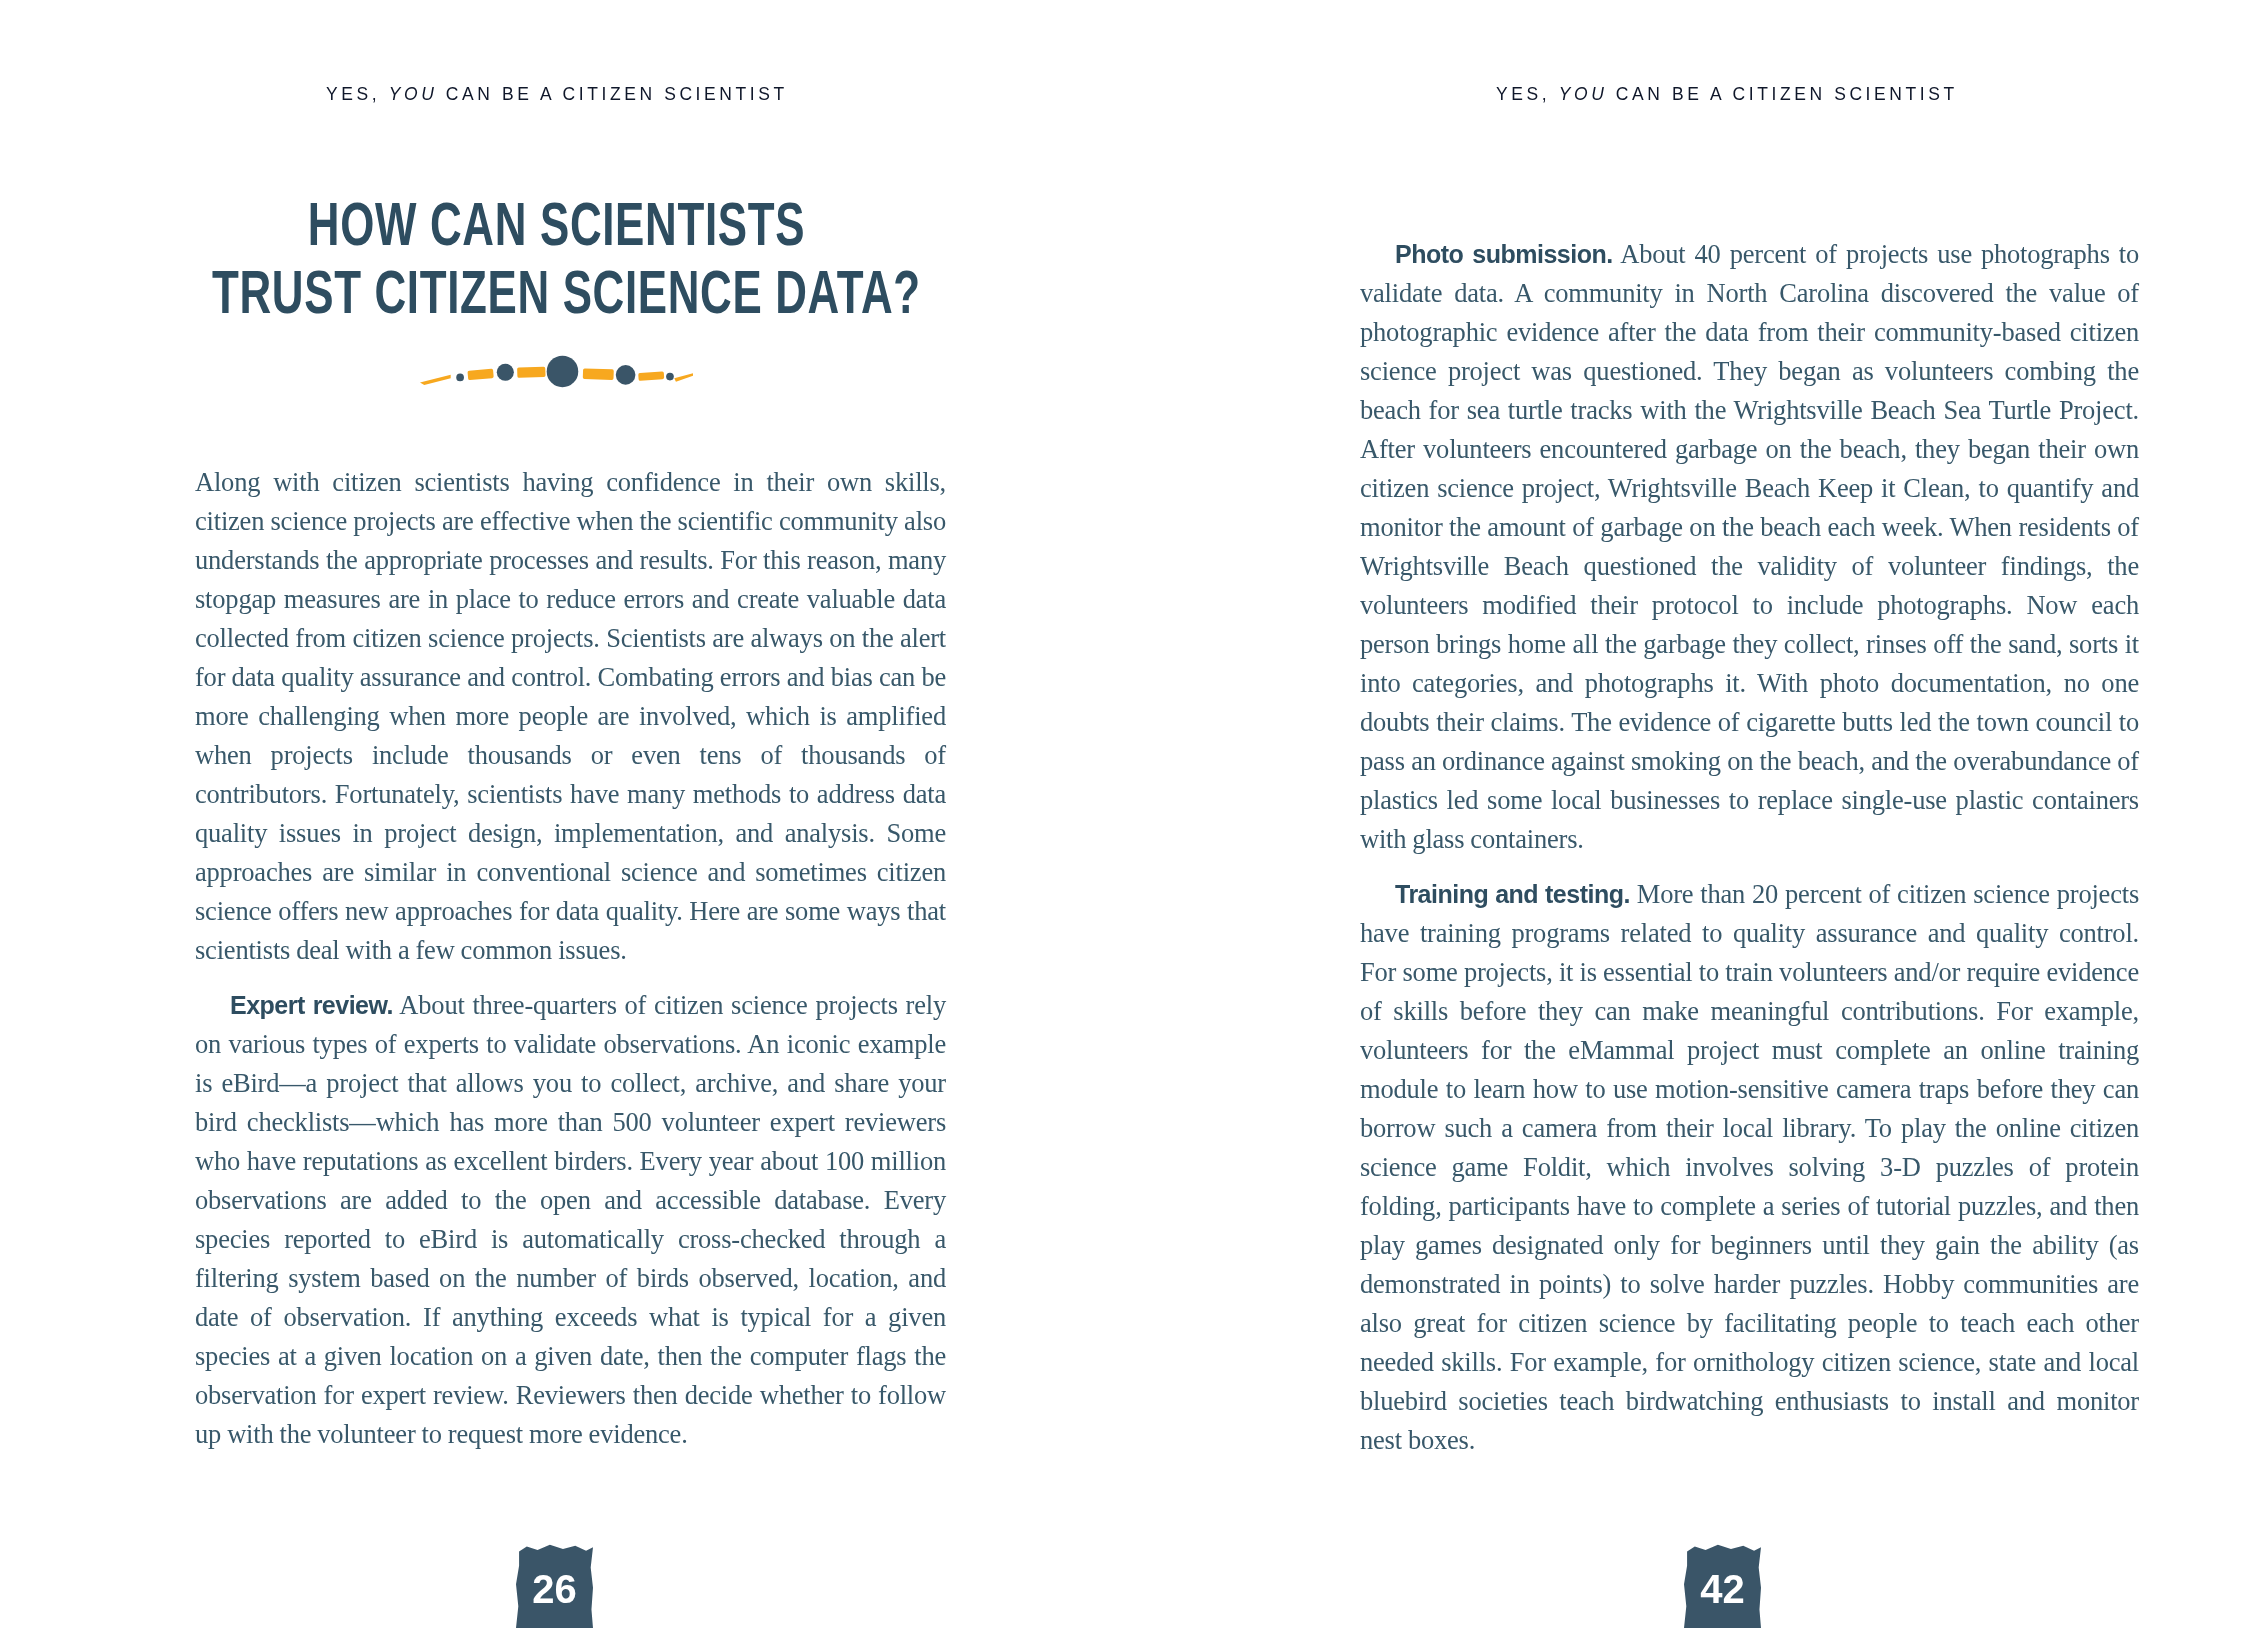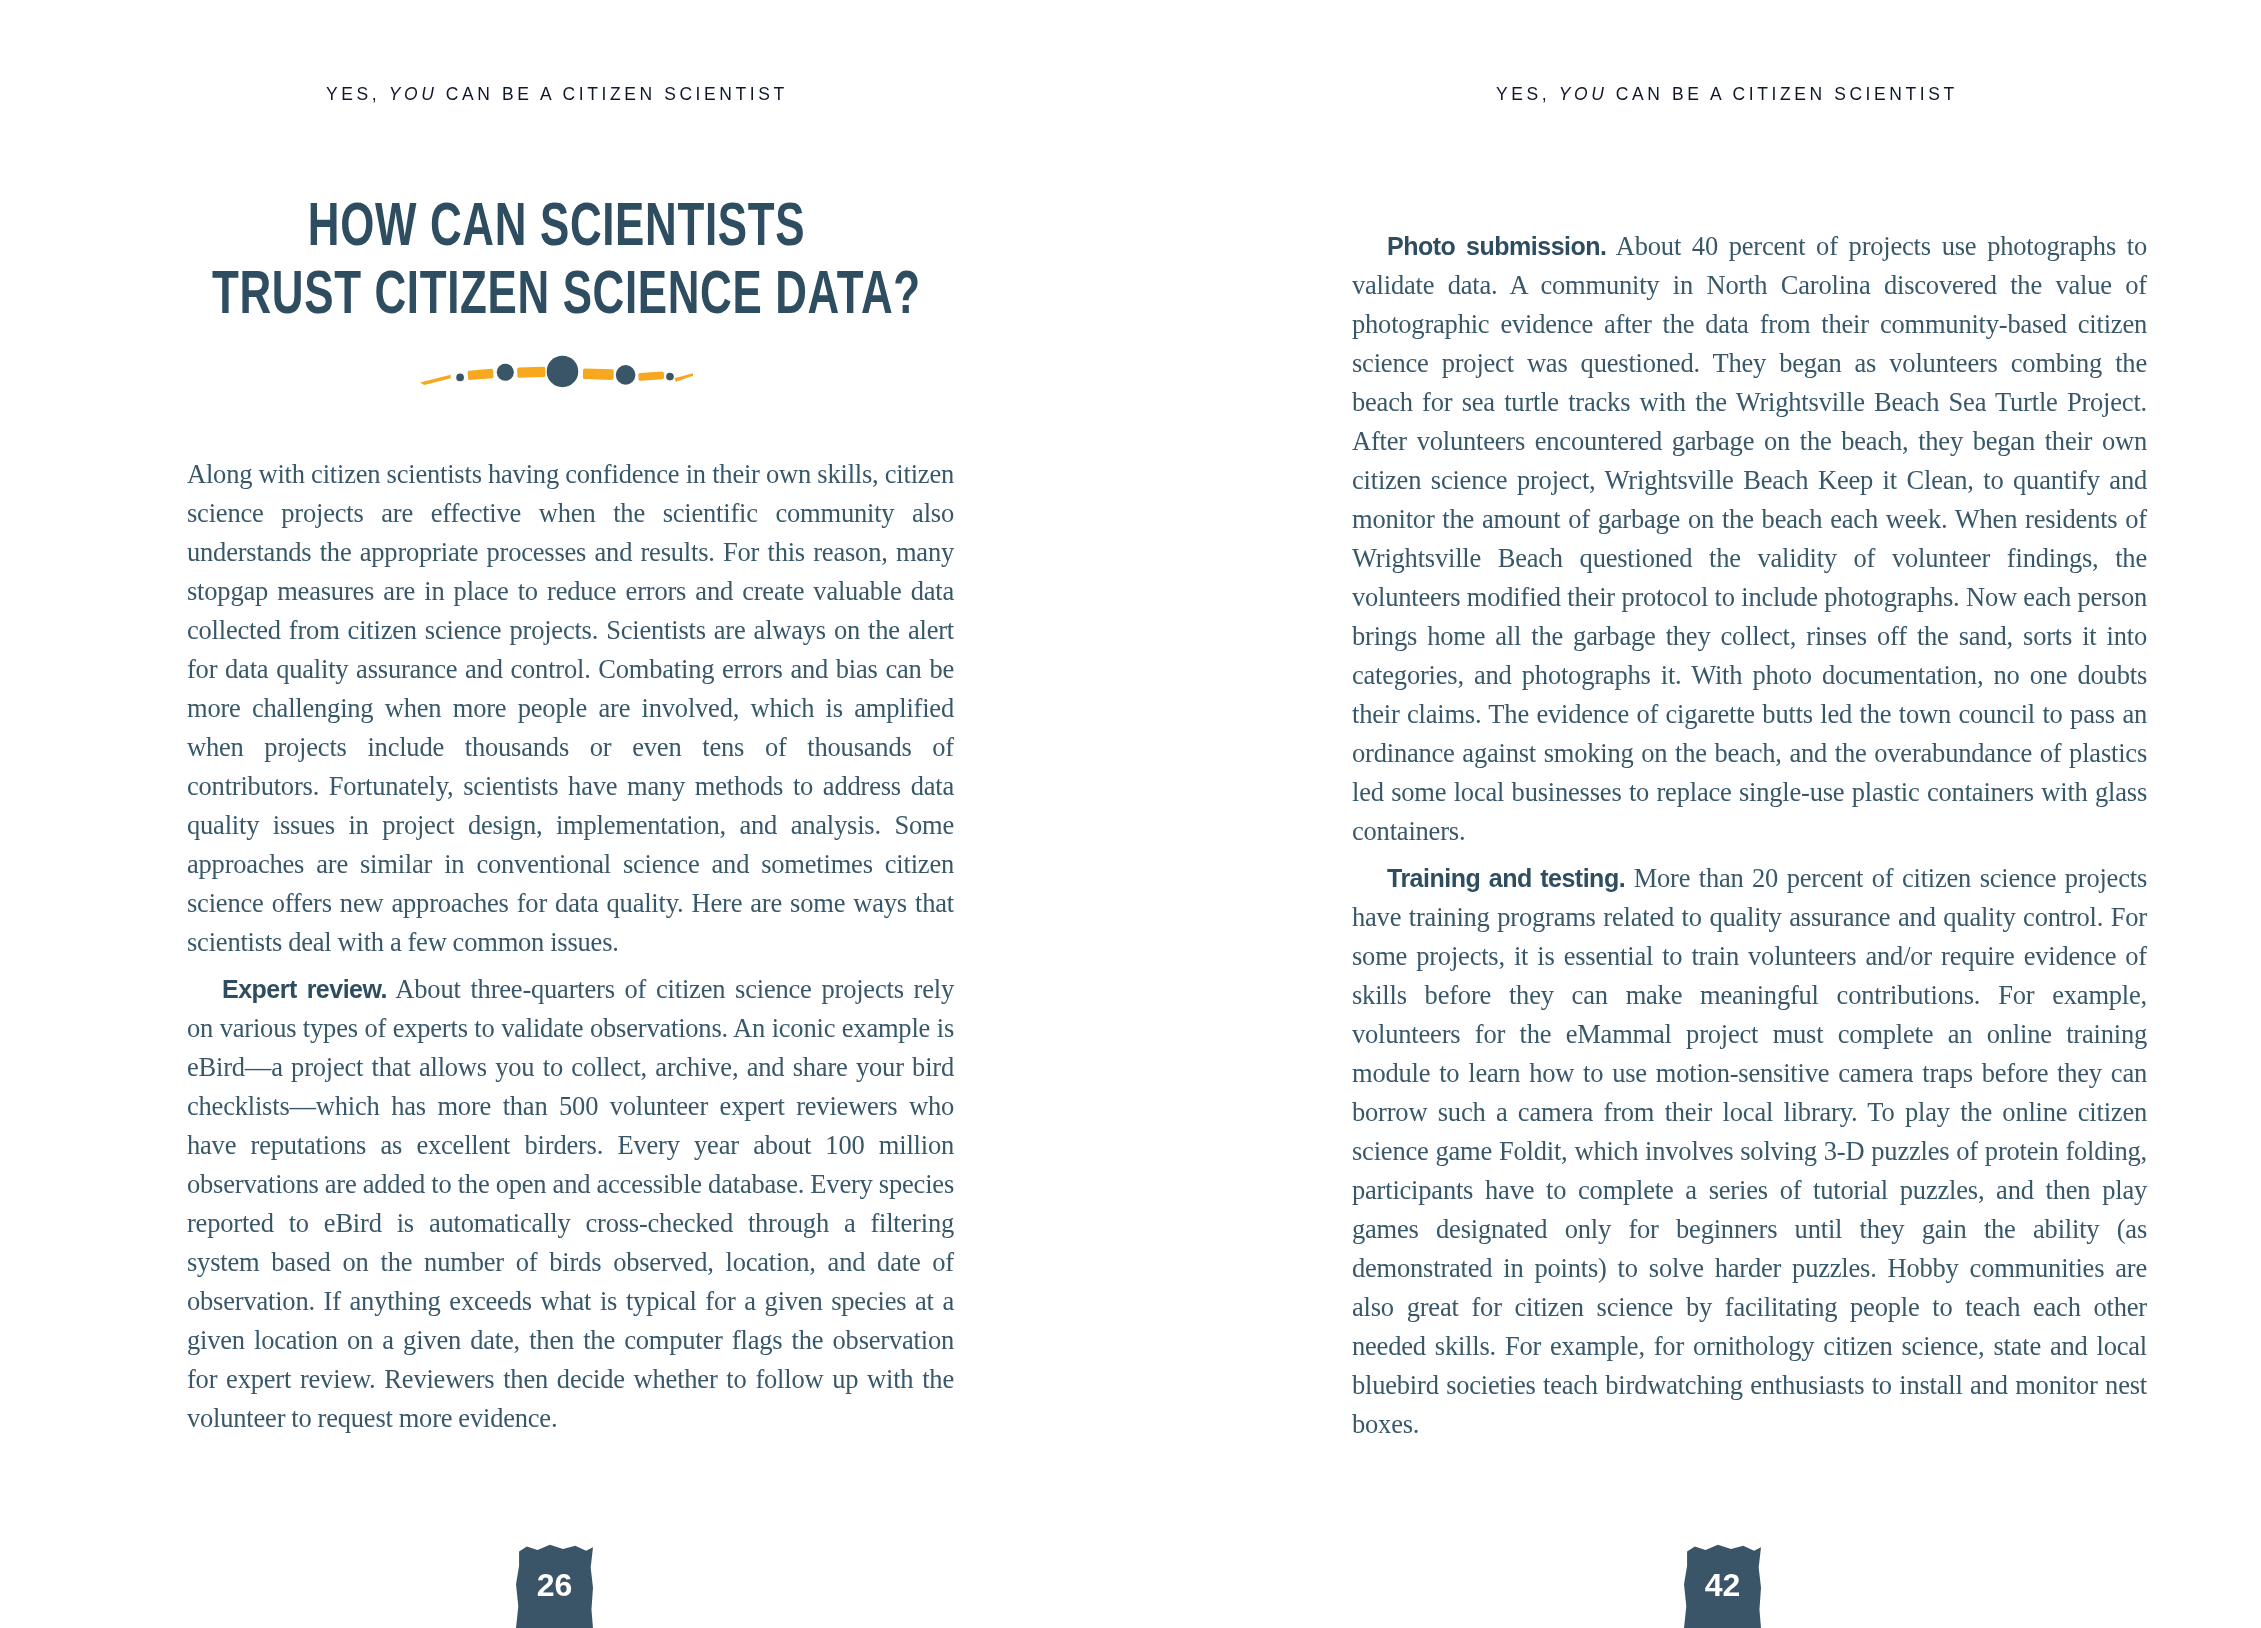--- a/index.html
+++ b/index.html
@@ -49,21 +49,21 @@
     position:absolute;
     text-align:justify;
     color:#38586a;
     font-size:26.5px;
     line-height:39px;
     letter-spacing:-0.2px;
     word-spacing:-0.4px;
   }
   .col-left{left:179px;width:783px;top:447px;}
   .col-right{left:1344px;width:811px;top:219px;}
-  .body-col p{margin:8px;padding:0;}
+  .body-col p{margin:16px;padding:0;}
   .body-col p.indent{text-indent:35px;}
   .lead-in{
     font-family:"Liberation Sans", sans-serif;
     font-weight:700;
     font-size:25px;
     letter-spacing:-0.5px;
     color:#2e4d60;
   }
 
   .page-badge{
@@ -73,21 +73,21 @@
     clip-path:polygon(4% 9%, 14% 3%, 28% 7%, 44% 1%, 61% 6%, 77% 2%, 91% 8%, 100% 4%,
                       97% 28%, 100% 52%, 98% 78%, 100% 100%, 0 100%, 3% 74%, 0 48%, 4% 26%);
   }
   .badge-left{left:516px;}
   .badge-right{left:1684px;}
   .page-badge .num{
     position:absolute;top:22.6px;left:0;width:100%;
     text-align:center;
     font-family:"Liberation Sans", sans-serif;
     font-weight:700;
-    font-size:32px;
+    font-size:40px;
     color:#ffffff;
   }
 </style>
 </head>
 <body>
 
 <div id="spread">
 
   <div class="running-head rh-left">
     <span class="rh-inner">

